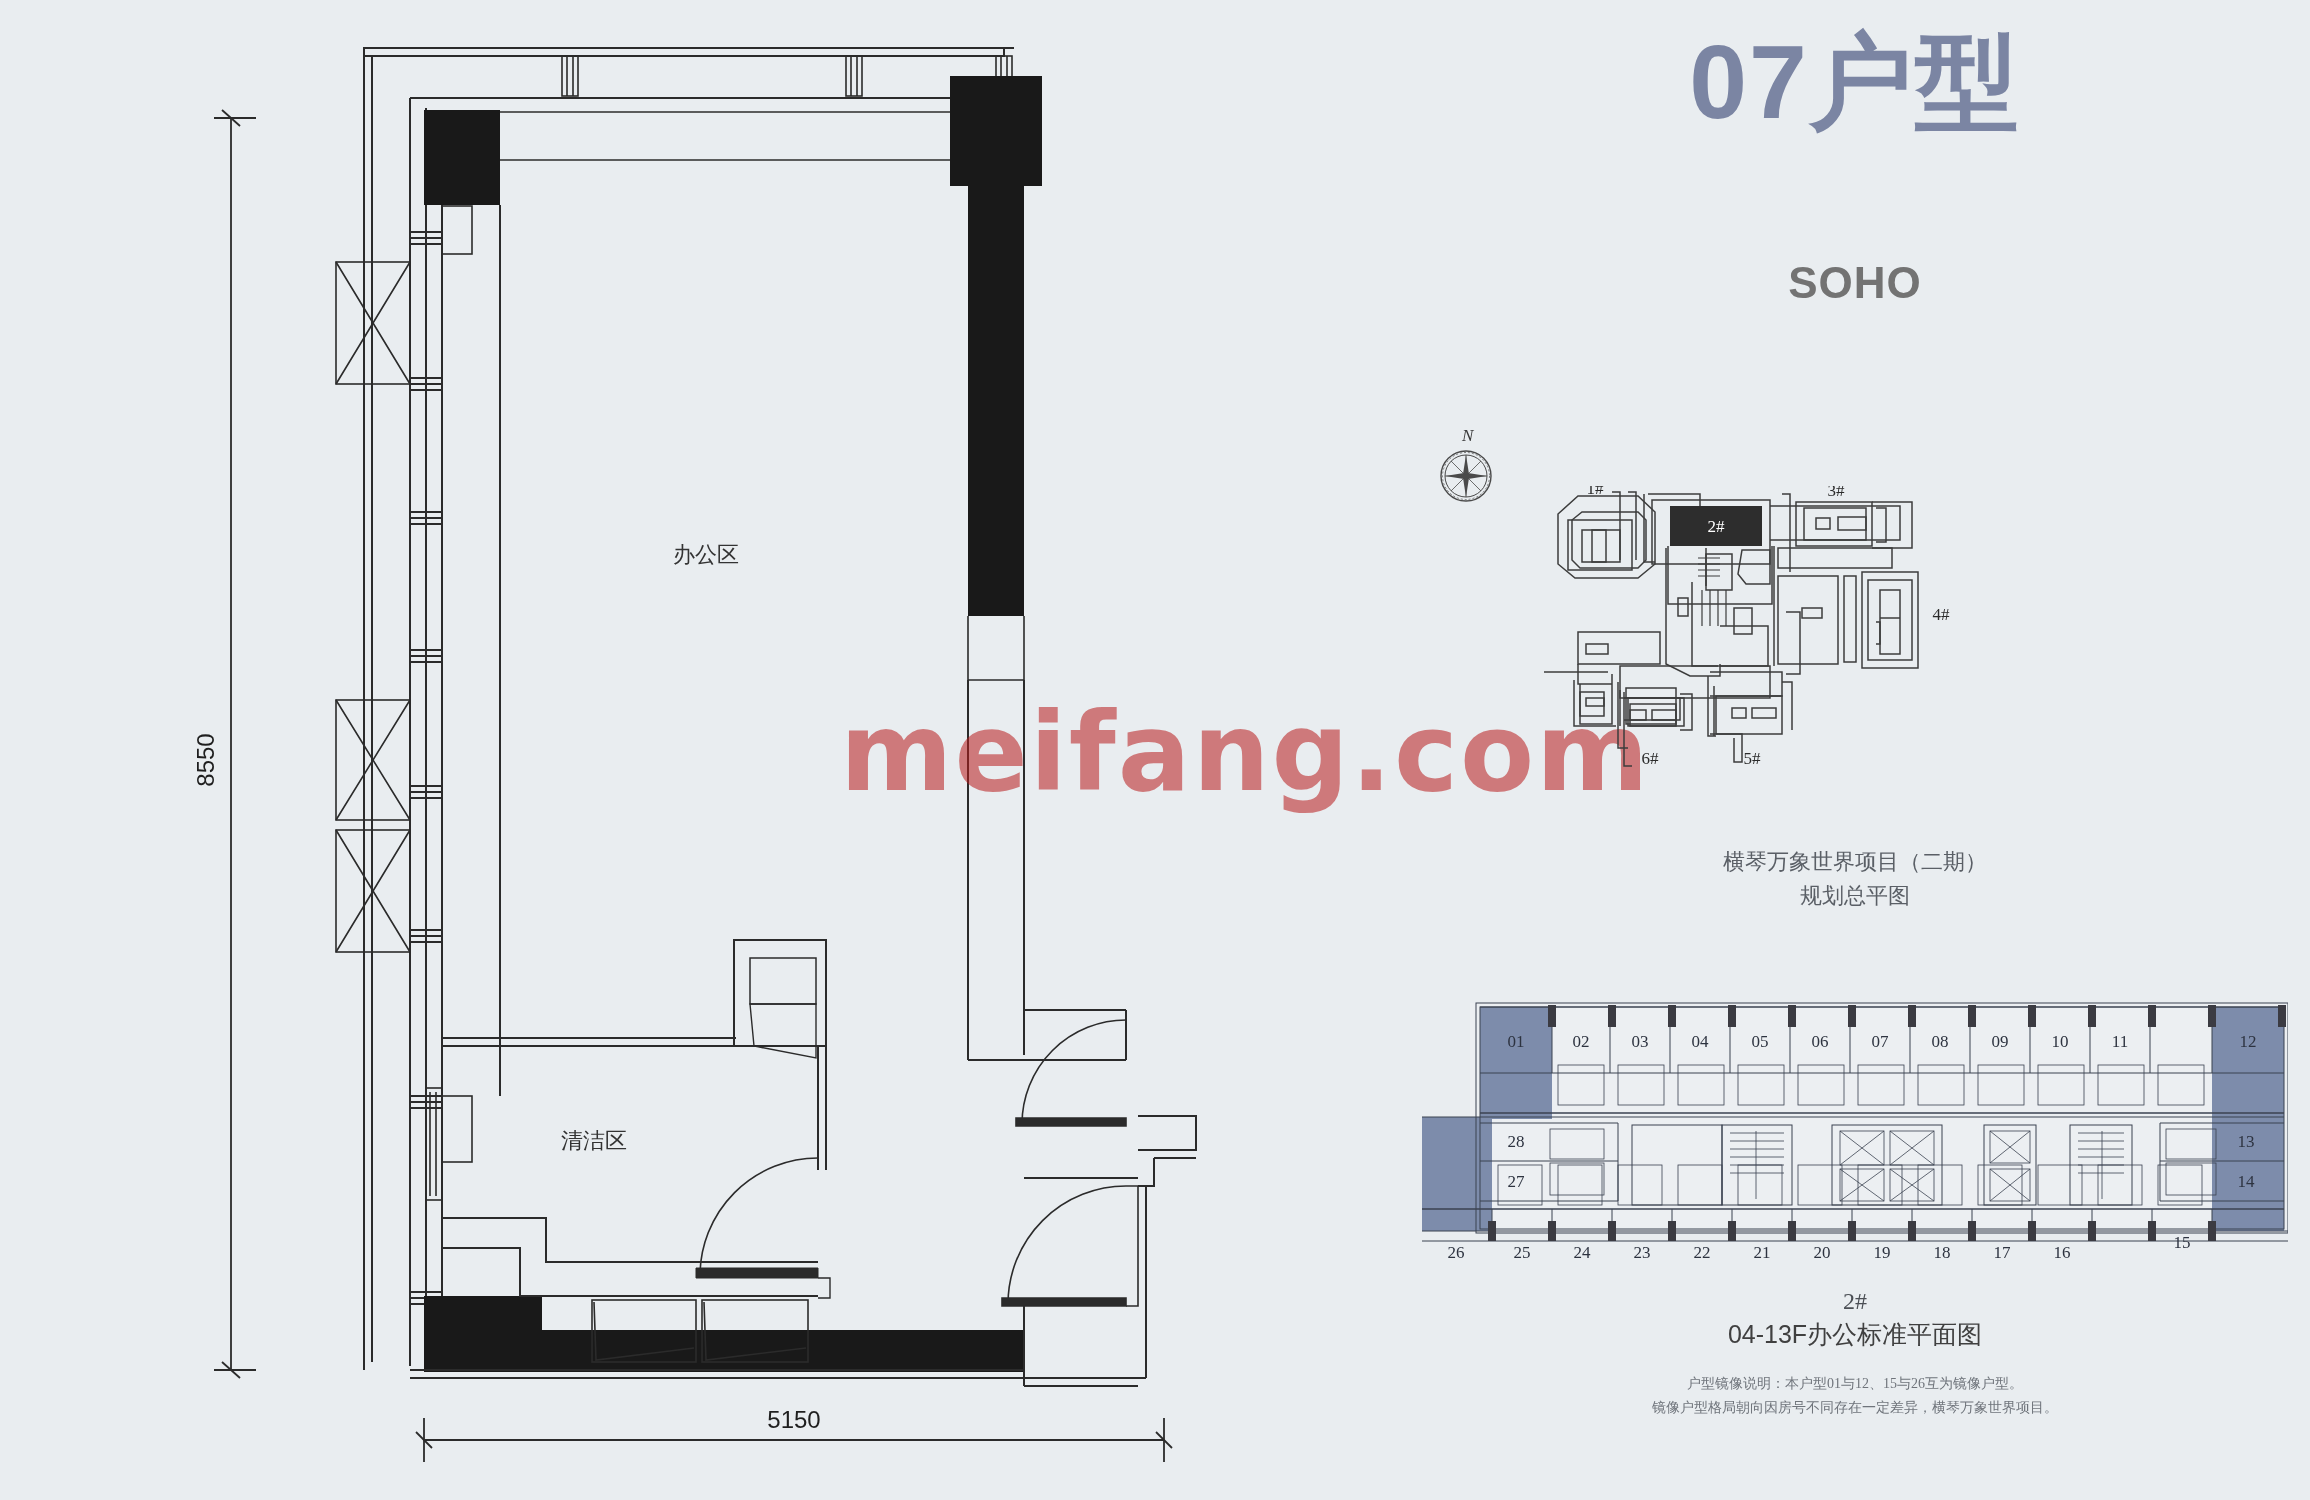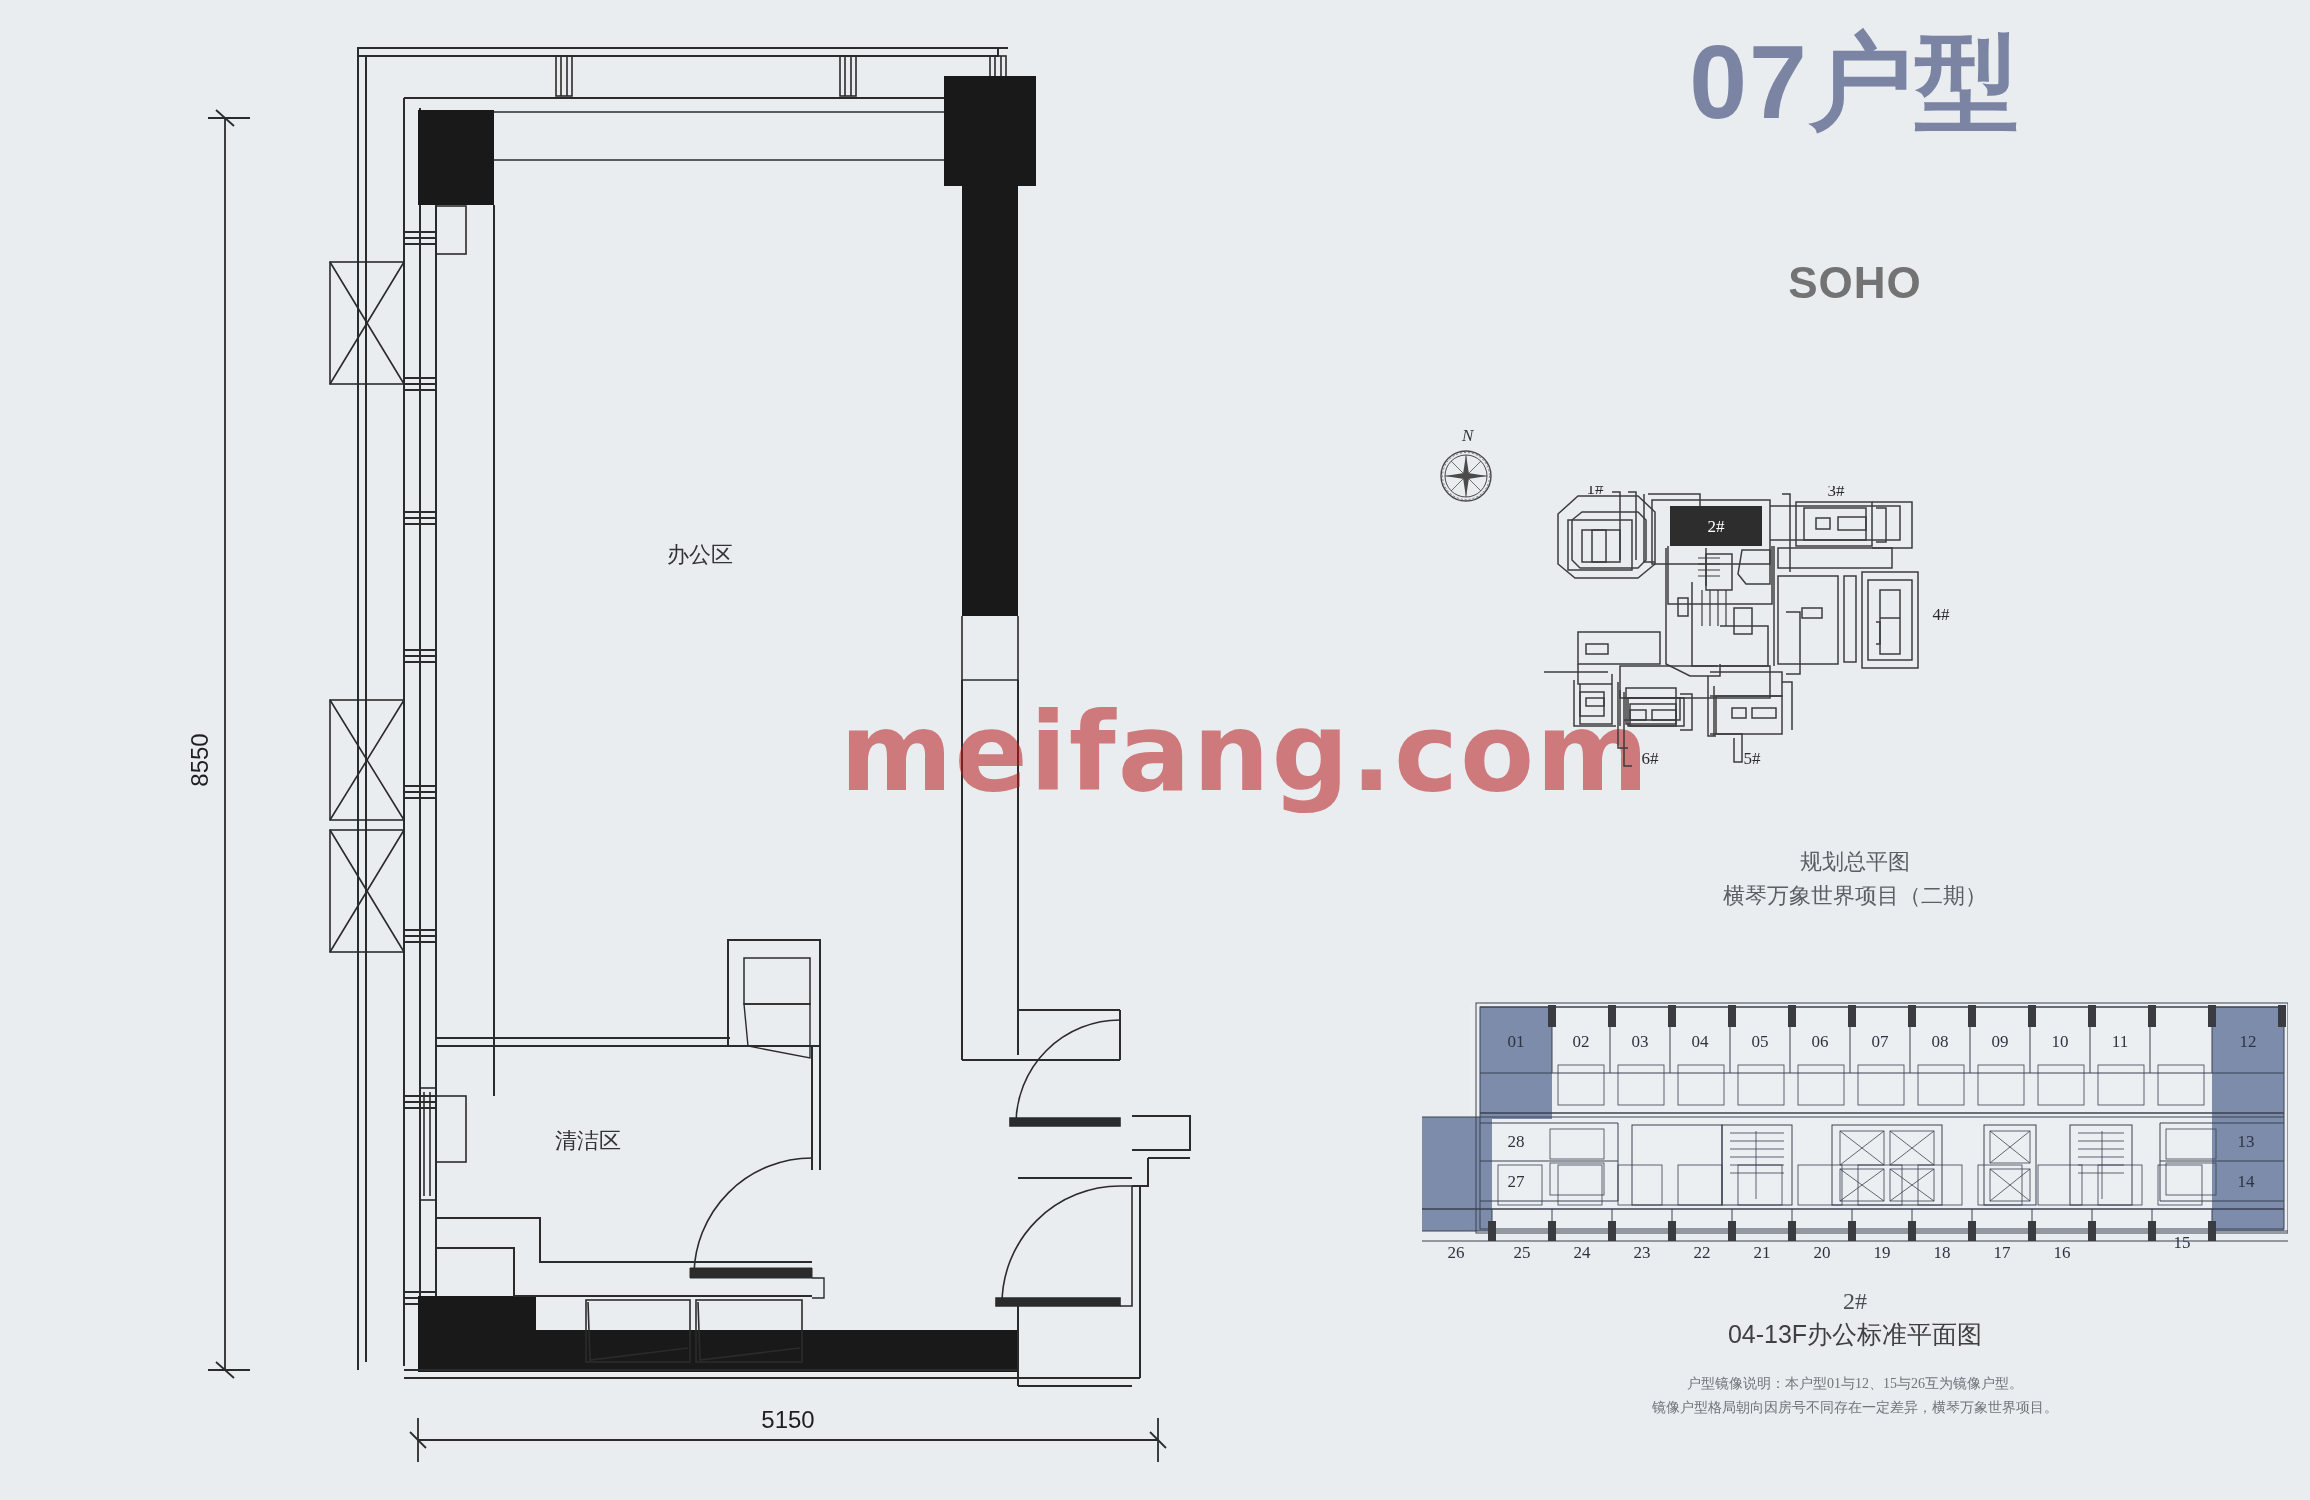--- a/index.html
+++ b/index.html
@@ -28,20 +28,21 @@
     z-index: 3;
     font-family: "DejaVu Sans", sans-serif;
   }
 
   
   #plan-wrap {
     position: absolute;
     left: 0; top: 0;
     width: 1400px; height: 1500px;
     z-index: 2;
+    padding-left: 6px;
   }
   #plan-svg { display: block; }
 
   
   #right-panel {
     position: absolute;
     left: 1400px; top: 0;
     width: 910px; height: 1084px;
     z-index: 4;
   }
@@ -399,22 +400,22 @@
         <text x="75" y="8" font-size="17" fill="#2b2b2b" text-anchor="middle" font-family="Liberation Serif, serif">1#</text>
         <text x="196" y="46" font-size="17" fill="#ffffff" text-anchor="middle" font-family="Liberation Serif, serif">2#</text>
         <text x="316" y="10" font-size="17" fill="#2b2b2b" text-anchor="middle" font-family="Liberation Serif, serif">3#</text>
         <text x="421" y="134" font-size="17" fill="#2b2b2b" text-anchor="middle" font-family="Liberation Serif, serif">4#</text>
         <text x="232" y="278" font-size="17" fill="#2b2b2b" text-anchor="middle" font-family="Liberation Serif, serif">5#</text>
         <text x="130" y="278" font-size="17" fill="#2b2b2b" text-anchor="middle" font-family="Liberation Serif, serif">6#</text>
       </svg>
     </div>
 
     <div id="site-caption">
+      <div>横琴万象世界项目（二期）</div>
       <div>规划总平图</div>
-      <div>横琴万象世界项目（二期）</div>
     </div>
 
     <div id="key-plan">
       <svg id="key-svg" width="866" height="295" viewBox="0 0 866 295" xmlns="http://www.w3.org/2000/svg">
 
         <rect x="48" y="38" width="818" height="230" fill="#eceff2" stroke="none"></rect>
 
         <g stroke="none">
           <rect x="58" y="42" width="72" height="112" fill="#7d8cab"></rect>
           <rect x="790" y="42" width="72" height="112" fill="#7d8cab"></rect>

